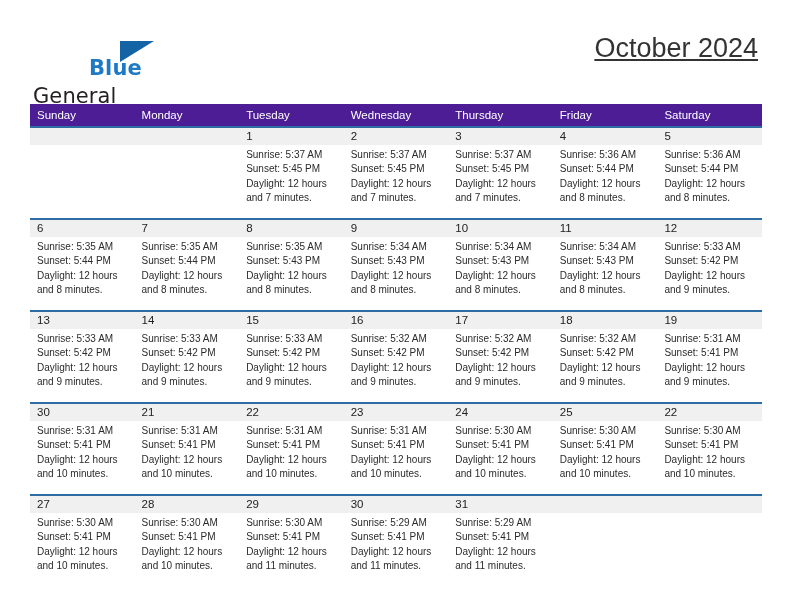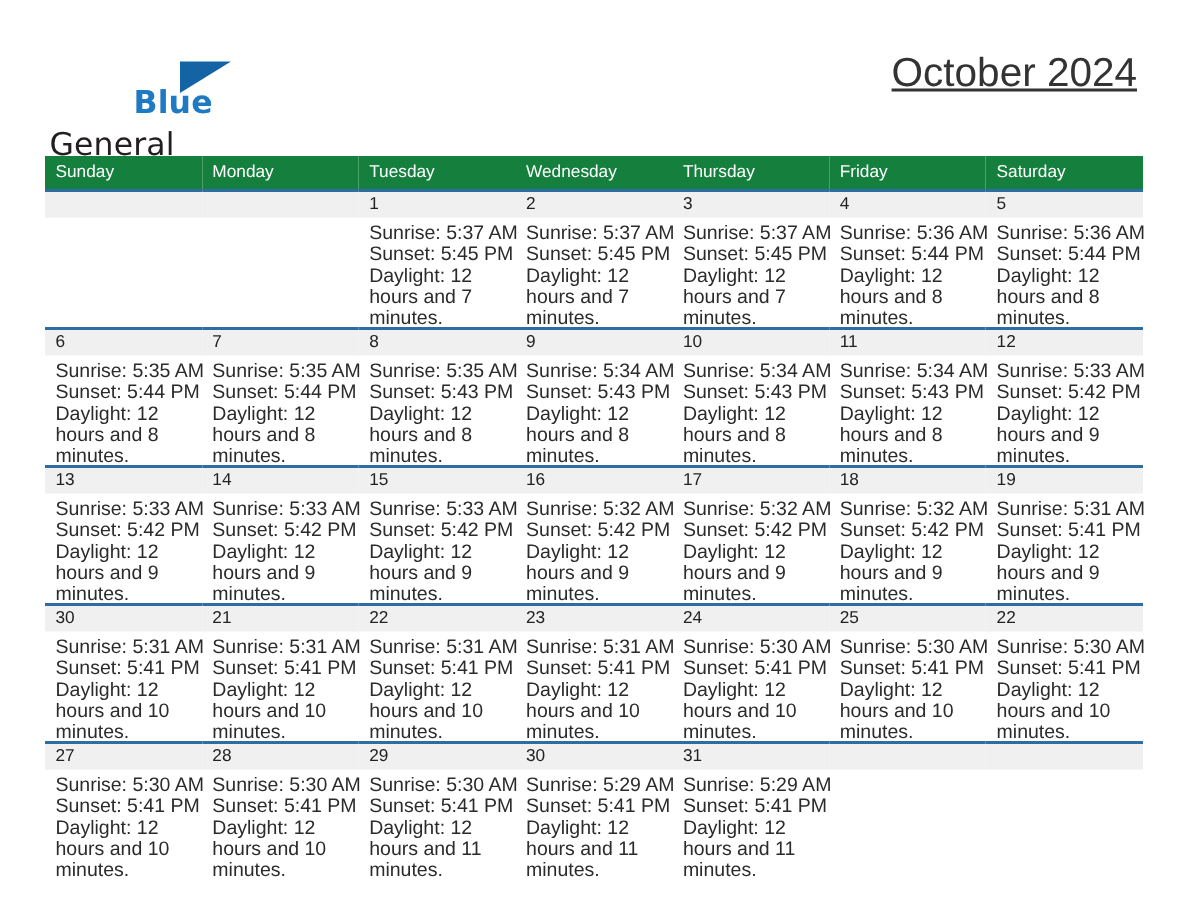--- a/index.html
+++ b/index.html
@@ -96,21 +96,21 @@
   .calendar {
     position: absolute;
     left: 30px;
     top: 104px;
     width: 732px;
     border-collapse: collapse;
     table-layout: fixed;
   }
 
   .calendar th {
-    background: #15803d;
+    background: #4c1d95;
     color: #ffffff;
     font-size: 11.5px;
     font-weight: 400;
     text-align: left;
     padding: 5px 0 5px 7px;
     height: 11px;
     border: none;
   }
 
   .calendar td {
@@ -139,21 +139,21 @@
     font-size: 11.5px;
     color: #222222;
     box-sizing: border-box;
   }
   .cell-empty .daynum-band {
     background: #f0f0f0;
   }
 
   .cell-body {
     padding: 3px 4px 0 7px;
-    font-size: 13px;
+    font-size: 10px;
     line-height: 14.3px;
     color: #2b2b2b;
   }
   .cell-body div {
     white-space: nowrap;
   }
   .cell-body .daylight {
     white-space: normal;
   }
 </style>

